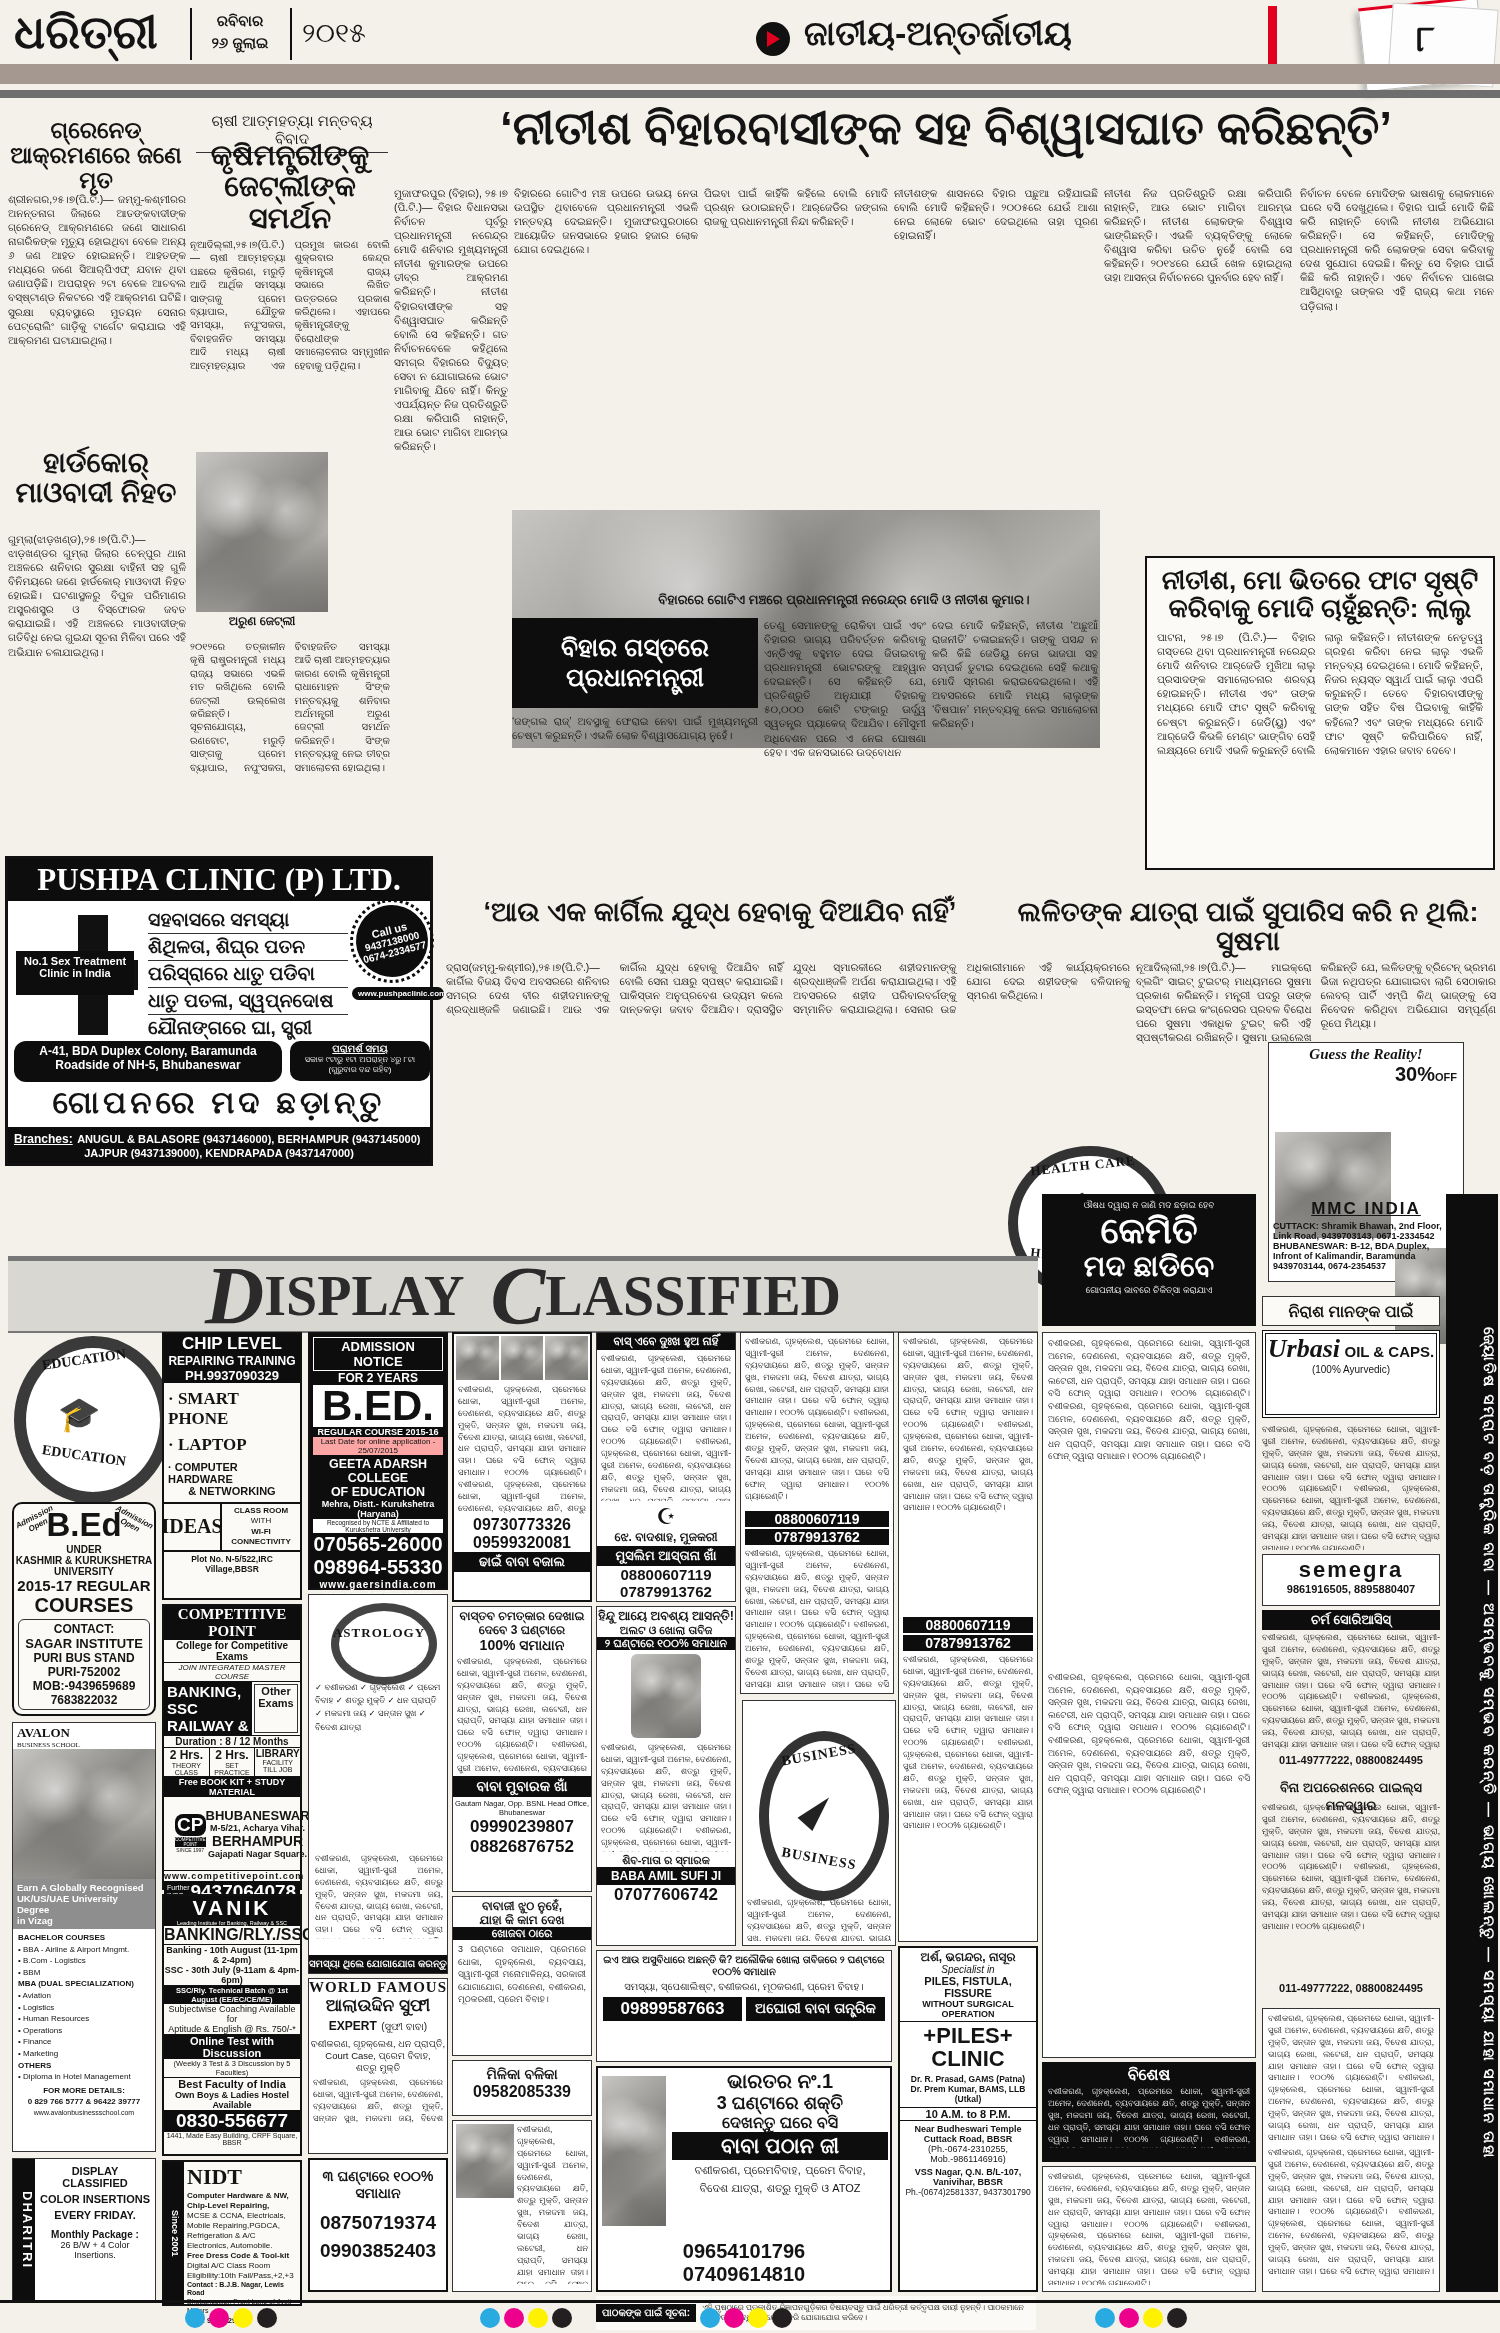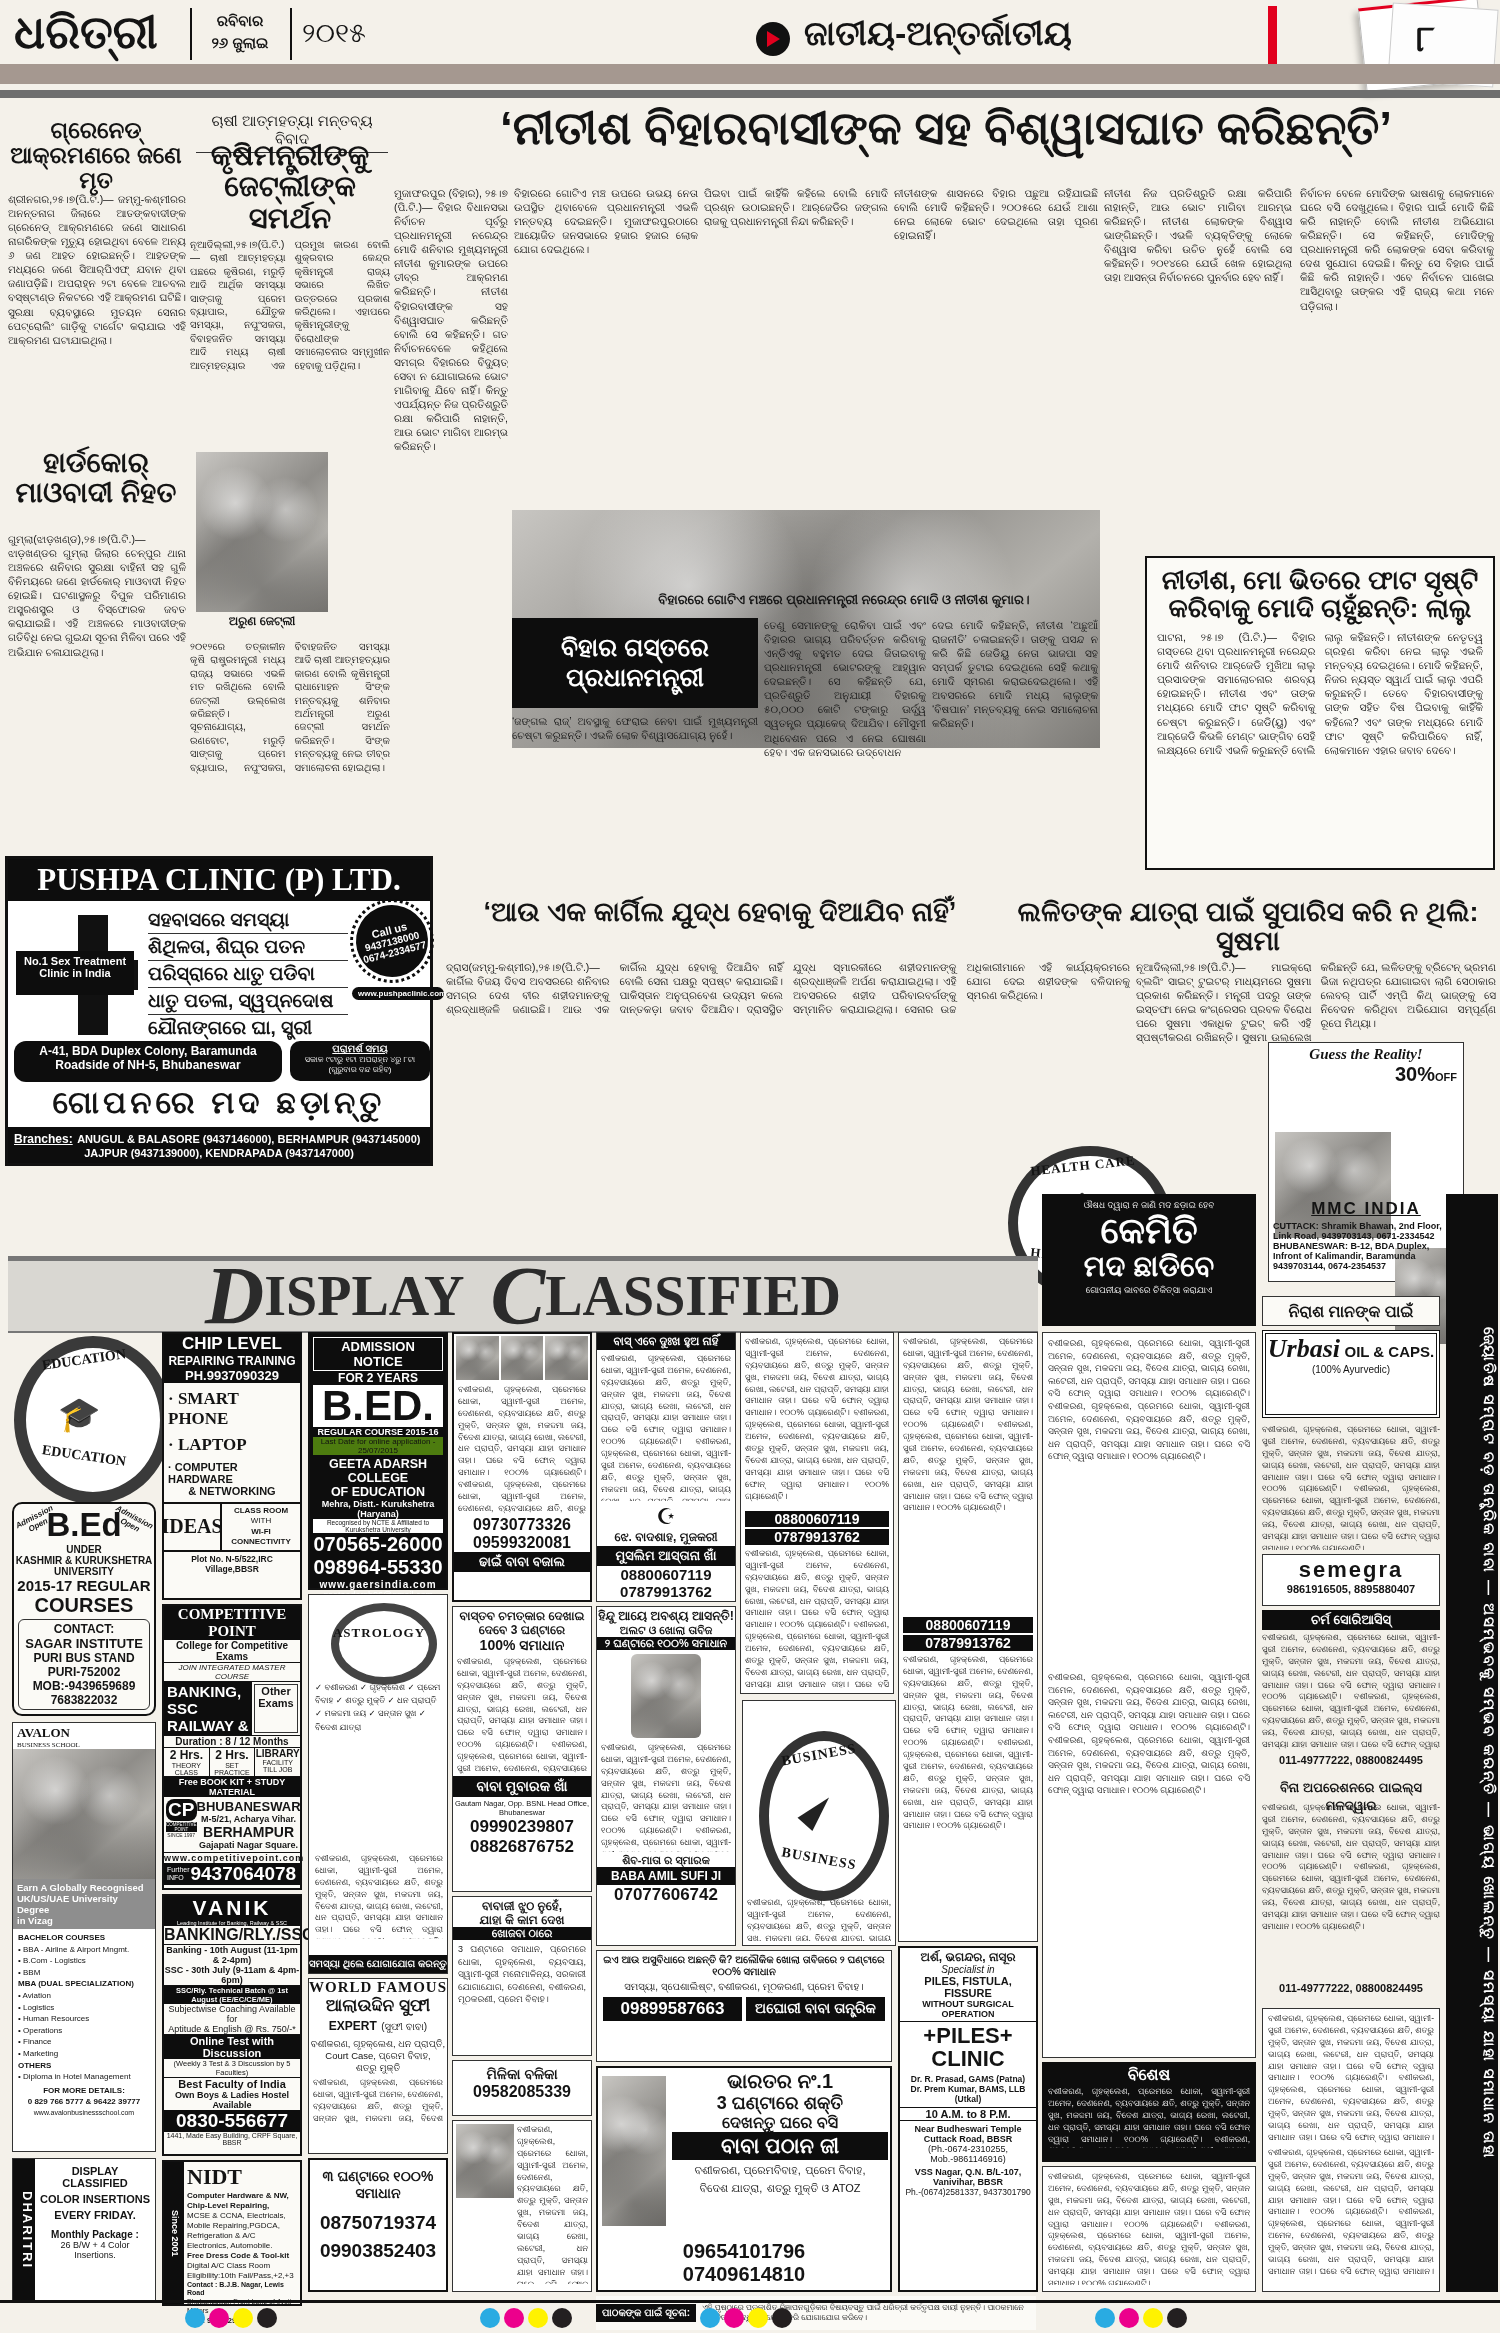--- a/index.html
+++ b/index.html
@@ -277,21 +277,21 @@
         <div class="b" style="font-size:11px">Exams</div>
       </div>
     </div>
     <div class="b c" style="font-size:10px;border-top:1px solid #111;border-bottom:1px solid #111">Duration : 8 / 12 Months</div>
     <div style="display:flex;text-align:center;border-bottom:1px solid #111">
       <div style="flex:1;border-right:1px solid #111"><span class="b" style="font-size:12px">2 Hrs.</span><div style="font-size:7px">THEORY CLASS</div></div>
       <div style="flex:1;border-right:1px solid #111"><span class="b" style="font-size:12px">2 Hrs.</span><div style="font-size:7px">SET PRACTICE</div></div>
       <div style="flex:1"><span class="b" style="font-size:10px">LIBRARY</span><div style="font-size:7px">FACILITY TILL JOB</div></div>
     </div>
     <div class="bw c b" style="font-size:9px">Free BOOK KIT + STUDY MATERIAL</div>
-    <div style="display:flex;padding:2px">
+    <div style="display:flex;align-items:center;padding:11px">
       <div style="width:40px">
         <div class="bw c b" style="font-size:19px;border-radius:8px">CP</div>
         <div class="bw c" style="font-size:4.5px;margin-top:1px">COMPETITIVE POINT</div>
         <div class="c" style="font-size:5px">SINCE 1997</div>
       </div>
       <div style="flex:1;text-align:center">
         <div class="b" style="font-size:13px">BHUBANESWAR</div>
         <div class="b" style="font-size:9px">M-5/21, Acharya Vihar.</div>
         <div class="b" style="font-size:14px">BERHAMPUR</div>
         <div class="b" style="font-size:9px">Gajapati Nagar  Square.</div>
@@ -340,21 +340,21 @@
       <div style="font-size:7px">Bhubaneswar, Front Lane of Jyoti Motors</div>
       <div class="b" style="font-size:7.5px">Mob: 9338229373</div>
     </div>
   </div>
 
   <div class="abs bw c" style="left:308px;top:1332px;width:140px;height:258px;box-sizing:border-box;padding:3px;border:2px solid #111">
     <div class="b" style="font-size:13px;border:1px solid #fff;padding:1px">ADMISSION NOTICE</div>
     <div class="b" style="font-size:12px">FOR 2 YEARS</div>
     <div class="b" style="font-size:42px;line-height:1;background:#fff;color:#111">B.ED.</div>
     <div class="b" style="font-size:9px">REGULAR COURSE 2015-16</div>
-    <div style="font-size:8px;background:#4d7c0f;color:#111">Last Date for online application - 25/07/2015</div>
+    <div style="font-size:8px;background:#fca5a5;color:#111">Last Date for online application - 25/07/2015</div>
     <div class="b" style="font-size:12.5px;margin-top:2px">GEETA ADARSH COLLEGE</div>
     <div class="b" style="font-size:12.5px">OF EDUCATION</div>
     <div class="b" style="font-size:9px">Mehra, Distt.- Kurukshetra (Haryana)</div>
     <div style="font-size:6.5px;background:#fff;color:#111">Recognised by NCTE &amp; Affiliated to Kurukshetra University</div>
     <div class="b" style="font-size:20px">070565-26000</div>
     <div class="b" style="font-size:20px">098964-55330</div>
     <div class="b" style="font-size:10px;letter-spacing:1px">www.gaersindia.com</div>
     <div style="font-size:9px">geetaadarsh06@gmail.com</div>
   </div>
 

